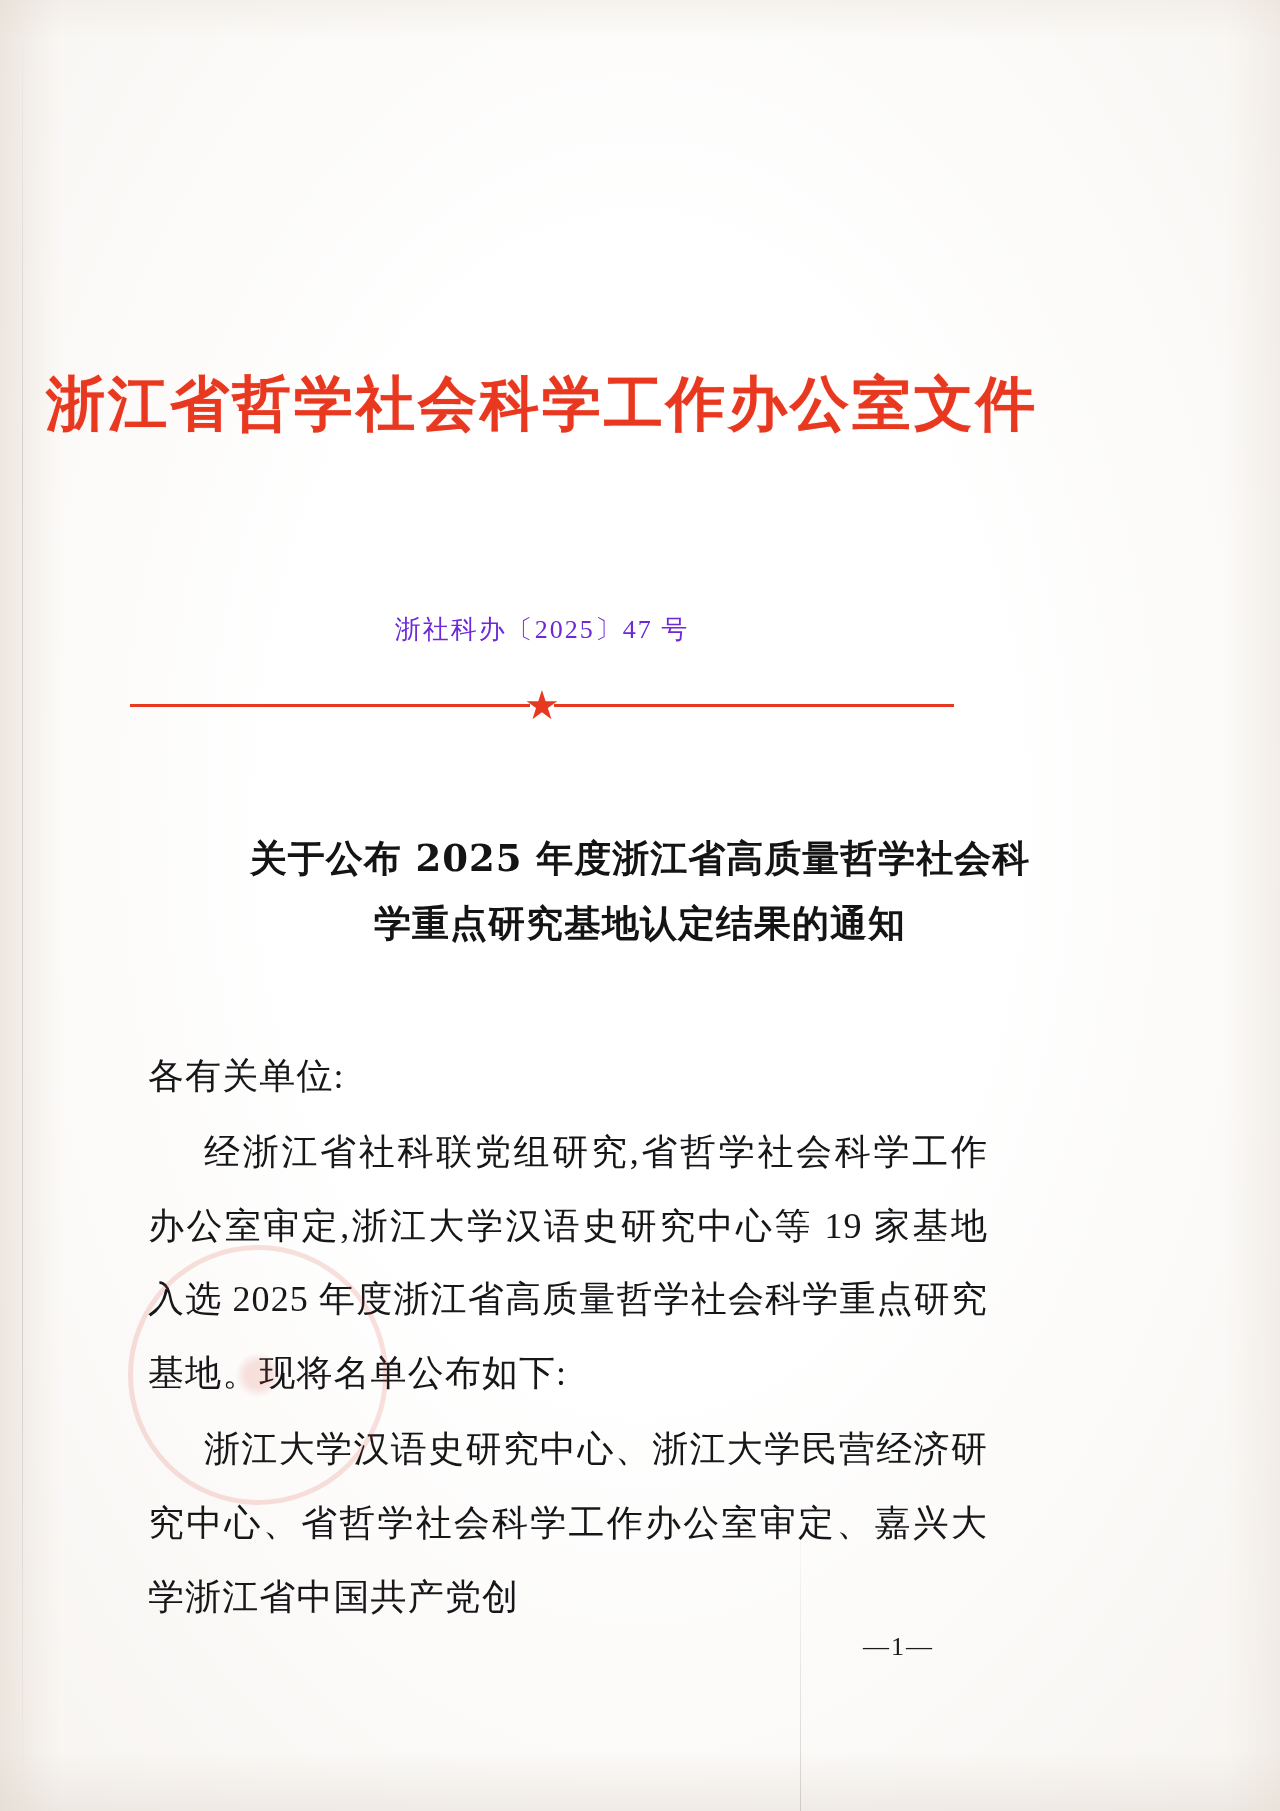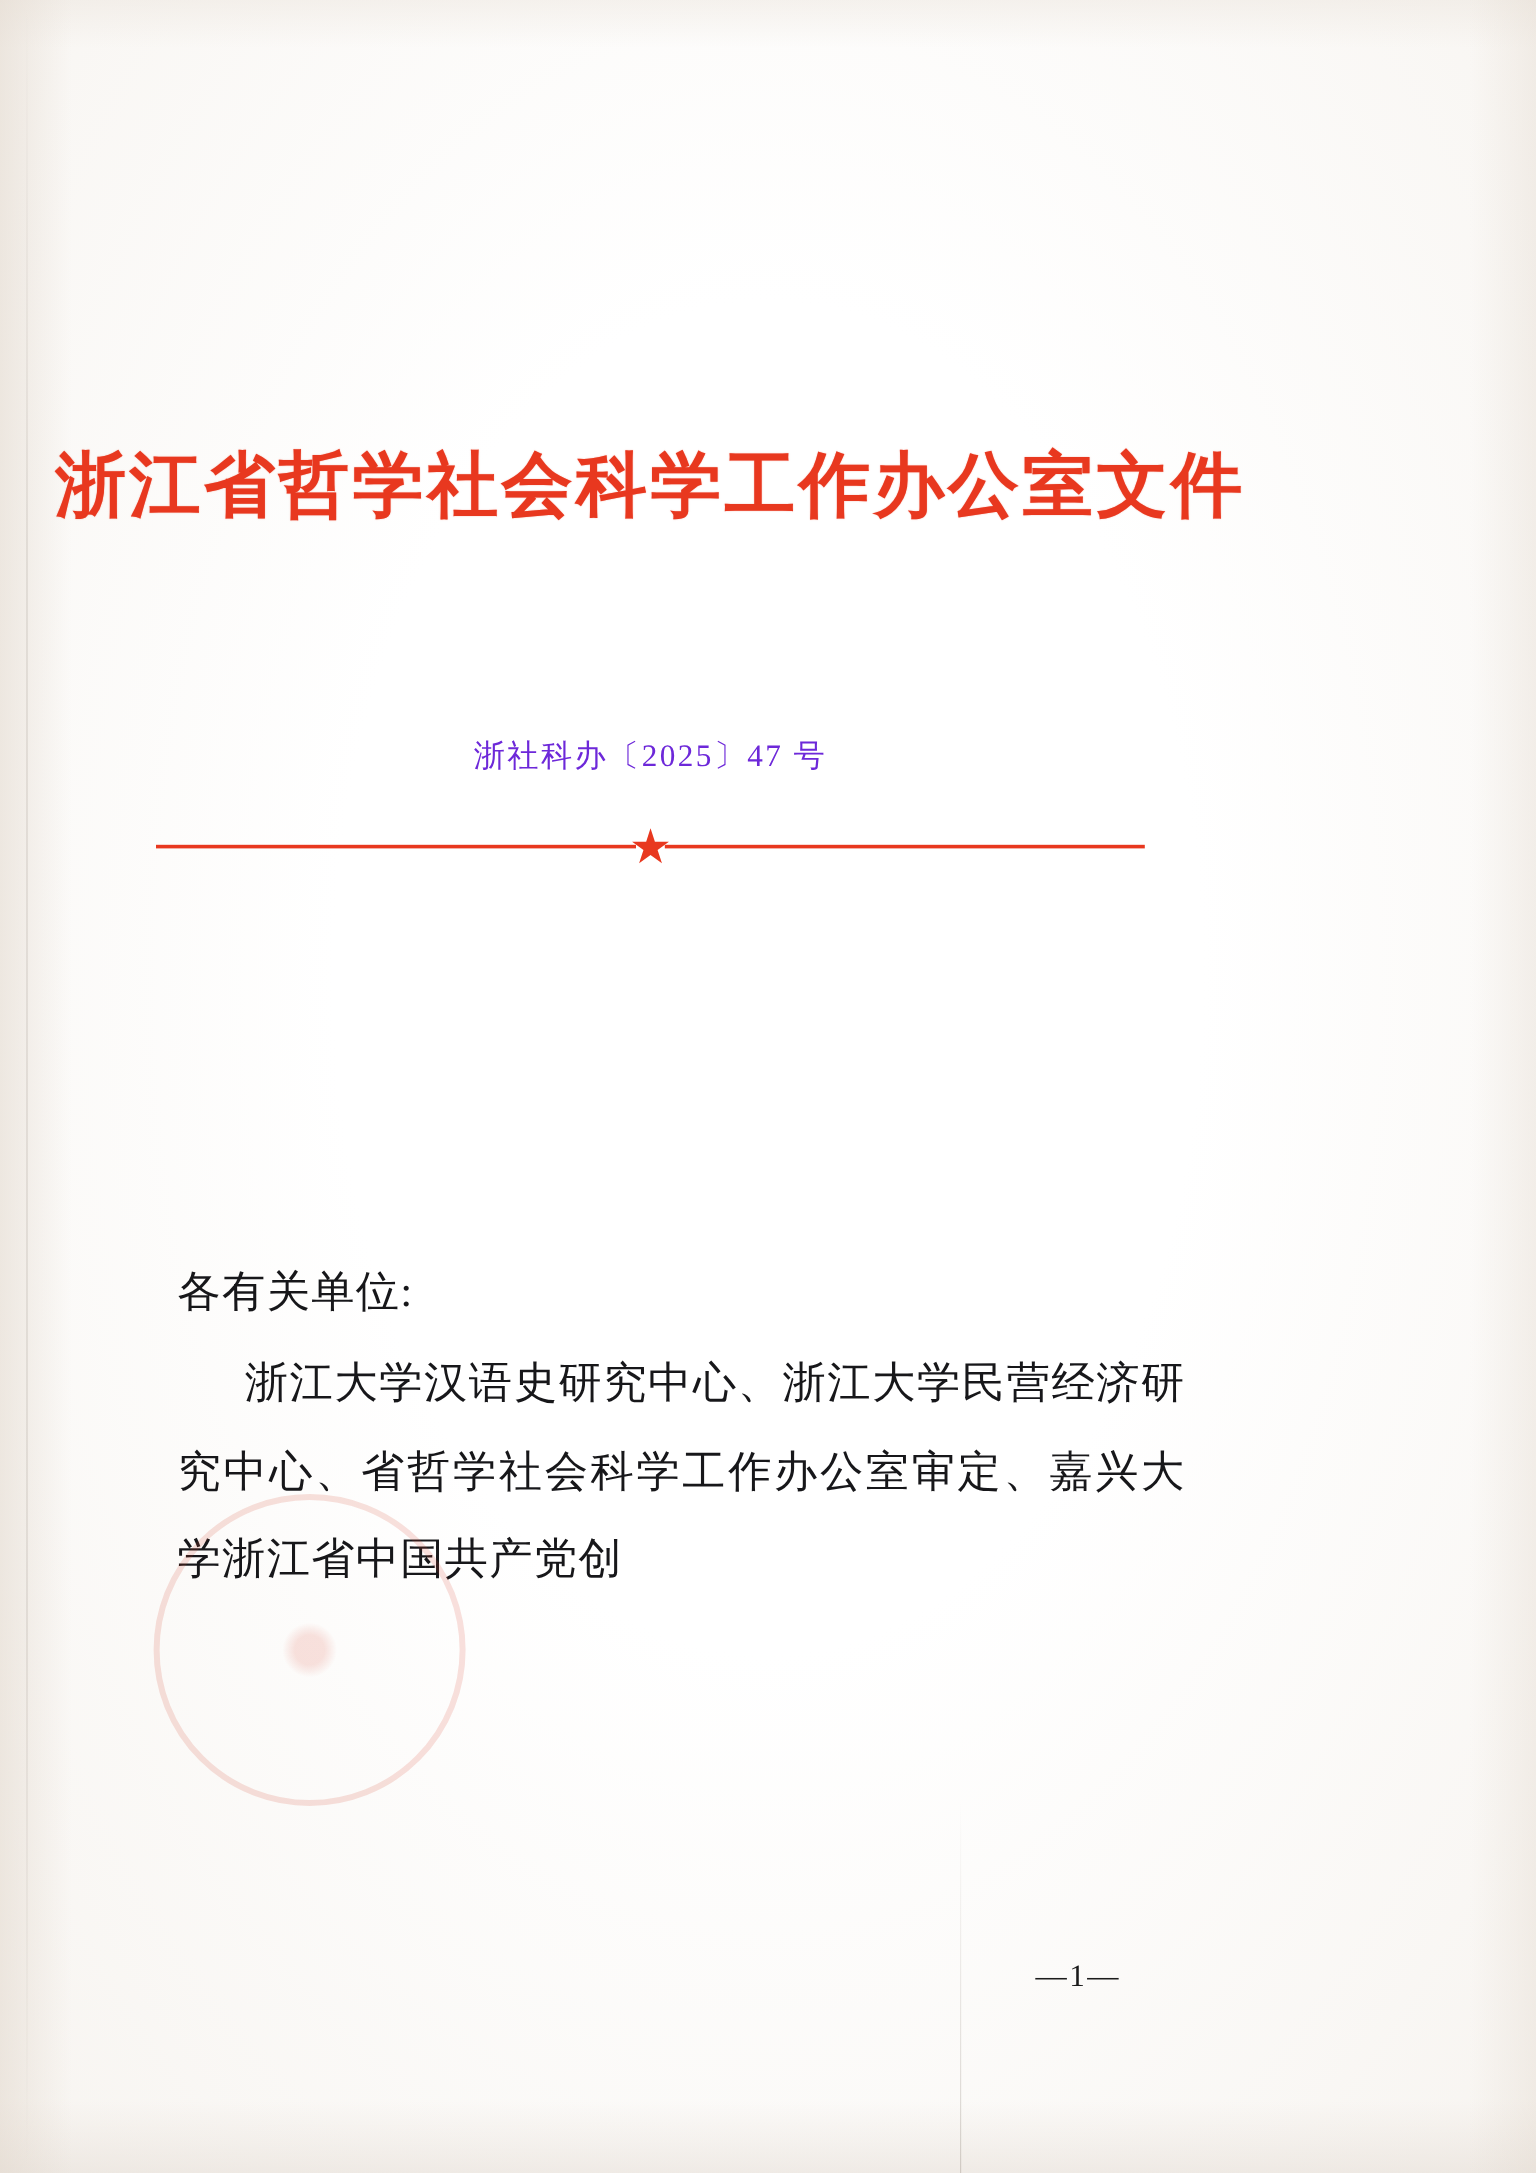--- a/index.html
+++ b/index.html
@@ -199,23 +199,28 @@
     </div>
 
     <div class="doc-number">浙社科办〔2025〕47 号</div>
 
     <div class="red-rule">
       <div class="bar left"></div>
       <div class="star">★</div>
       <div class="bar right"></div>
     </div>
 
+    <div class="main-title">
+      <span>关于公布 2025 年度浙江省高质量哲学社会科</span>
+      <span class="line2">学重点研究基地认定结果的通知</span>
+    </div>
 
     <div class="body-block">
       <p>各有关单位:</p>
+      <p class="indent">经浙江省社科联党组研究,省哲学社会科学工作办公室审定,浙江大学汉语史研究中心等 19 家基地入选 2025 年度浙江省高质量哲学社会科学重点研究基地。现将名单公布如下:</p>
       <p class="indent">浙江大学汉语史研究中心、浙江大学民营经济研究中心、省哲学社会科学工作办公室审定、嘉兴大学浙江省中国共产党创</p>
     </div>
 
     <div class="seal"></div>
 
     <div class="page-number">—1—</div>
 
   </div>
 </div>
 

